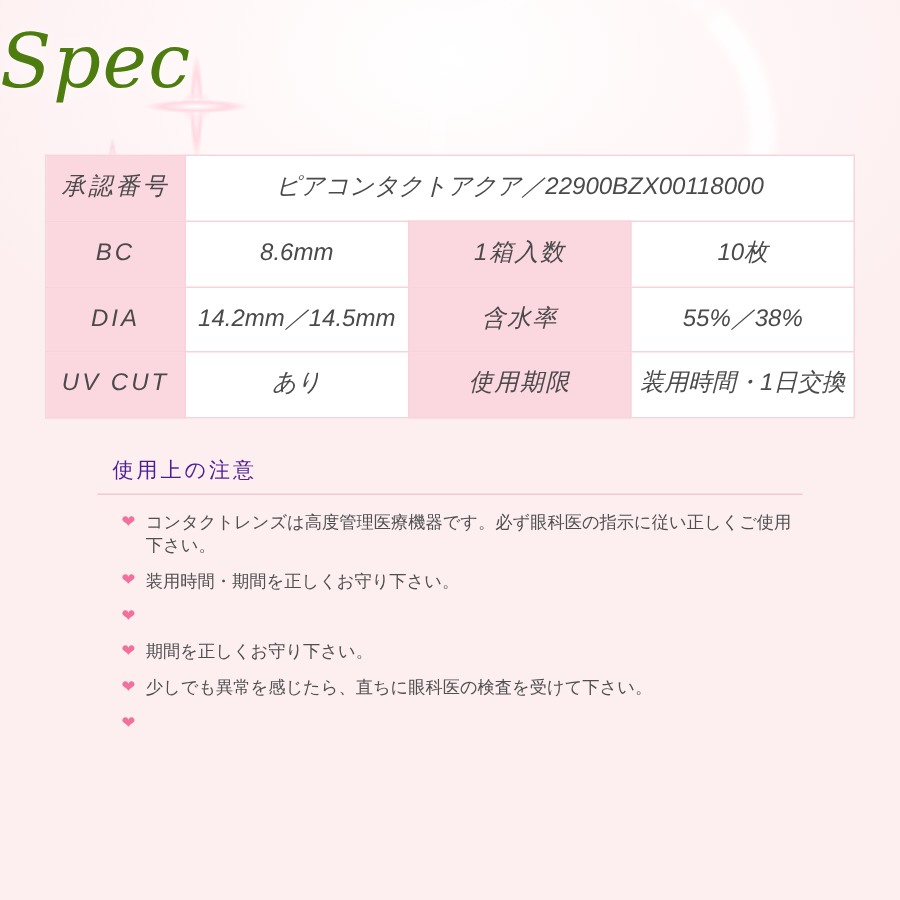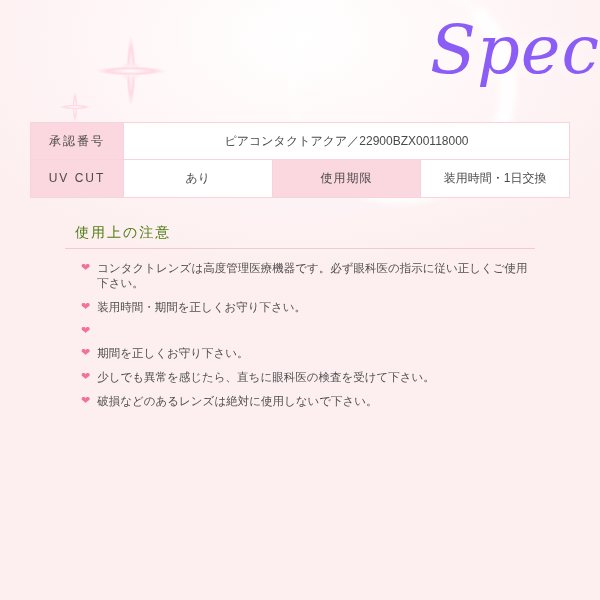--- a/index.html
+++ b/index.html
@@ -93,51 +93,52 @@
     top: 50%;
     background: radial-gradient(ellipse at center, #ffffff 0%, #ffd9e2 45%, rgba(255,217,226,0) 75%);
     transform: translate(-50%, -50%);
   }
   .sparkle-sm::before { width: 5px; height: 30px; border-radius: 50%; }
   .sparkle-sm::after { width: 30px; height: 5px; border-radius: 50%; }
 
   
   .title {
     position: relative;
-    text-align: right;
+    text-align: left;
     padding-top: 14px;
     font-family: "DejaVu Serif", "Liberation Serif", serif;
     font-style: italic;
-    font-size: 67px;
-    color: #8b5cf6;
+    font-size: 50px;
+    color: #4d7c0f;
     letter-spacing: 1px;
     font-weight: 400;
     line-height: 1.1;
     text-shadow: 0 0 14px rgba(255,255,255,0.9);
   }
 
   
   .table-wrap {
     position: relative;
     margin: 34px auto 0;
     width: 540px;
   }
   table.spec {
     width: 100%;
     border-collapse: collapse;
     background: #ffffff;
     table-layout: fixed;
   }
   table.spec td {
     border: 1px solid #f9d3dc;
-    font-size: 12px;
+    font-size: 16px;
     color: #4a4a4a;
     text-align: center;
     padding: 9px 4px;
     line-height: 1.55;
+    font-style: italic;
   }
   td.label {
     background: #fbd7e0;
     color: #e8477a;
     font-size: 12.5px;
     letter-spacing: 2px;
     width: 84px;
     white-space: nowrap;
   }
   td.label-mid {
@@ -156,21 +157,21 @@
   .row-tall td { height: 14px; }
 
   
   .notes {
     position: relative;
     margin: 26px auto 0;
     width: 470px;
   }
   .notes-title {
     font-size: 14px;
-    color: #4d7c0f;
+    color: #4c1d95;
     letter-spacing: 2px;
     margin: 0 0 6px 10px;
     font-weight: 400;
   }
   .notes-rule {
     height: 1px;
     background: #f7c6d3;
     margin: 0 0 12px 0;
   }
   ul.note-list {
@@ -209,20 +210,32 @@
 <div class="title">Spec</div>
 
 <div class="table-wrap">
   <table class="spec">
     <tbody>
       <tr>
         <td class="label">承認番号</td>
         <td class="val-left" colspan="3">ピアコンタクトアクア／22900BZX00118000</td>
       </tr>
       <tr class="row-tall">
+        <td class="label">BC</td>
+        <td>8.6mm</td>
+        <td class="label-mid">1箱入数</td>
+        <td>10枚</td>
+      </tr>
+      <tr class="row-tall">
+        <td class="label">DIA</td>
+        <td>14.2mm／14.5mm</td>
+        <td class="label-mid">含水率</td>
+        <td>55%／38%</td>
+      </tr>
+      <tr class="row-tall">
         <td class="label">UV CUT</td>
         <td>あり</td>
         <td class="label-mid">使用期限</td>
         <td>装用時間・1日交換</td>
       </tr>
     </tbody>
   </table>
 </div>
 
 <div class="notes">
@@ -243,16 +256,15 @@
     <li>
         <span class="heart">❤</span>
         <span>期間を正しくお守り下さい。</span>
       </li>
     <li>
         <span class="heart">❤</span>
         <span>少しでも異常を感じたら、直ちに眼科医の検査を受けて下さい。</span>
       </li>
     <li>
         <span class="heart">❤</span>
-        <span>破損などのあるレンズは絶対に使用しないで下さい。</span>
       </li>
   </ul>
 </div>
 
 </body></html>

